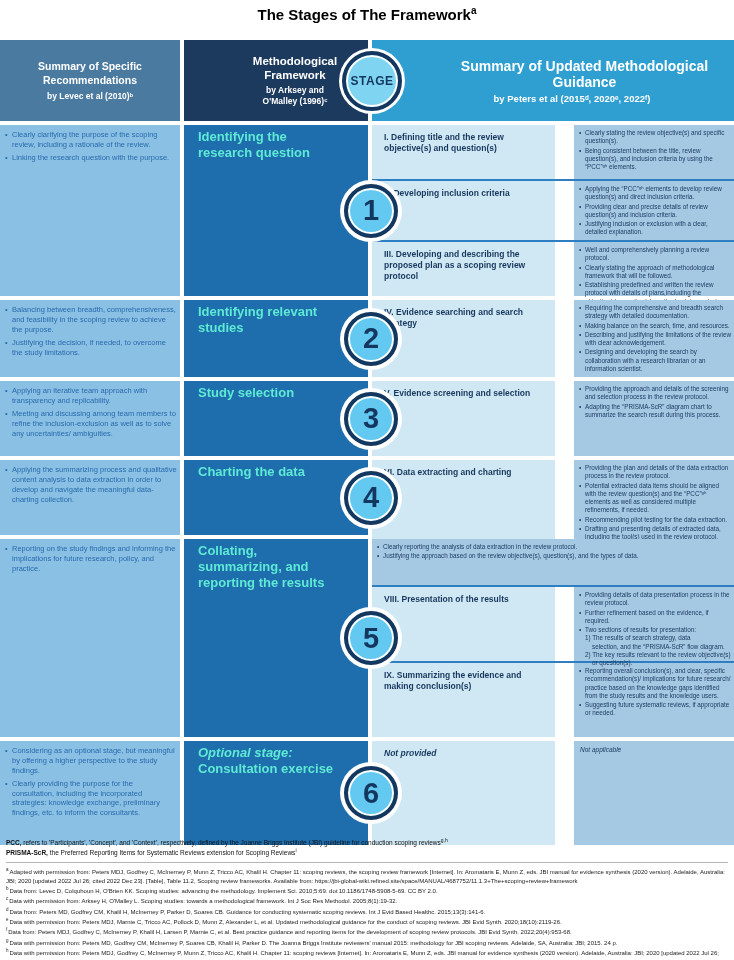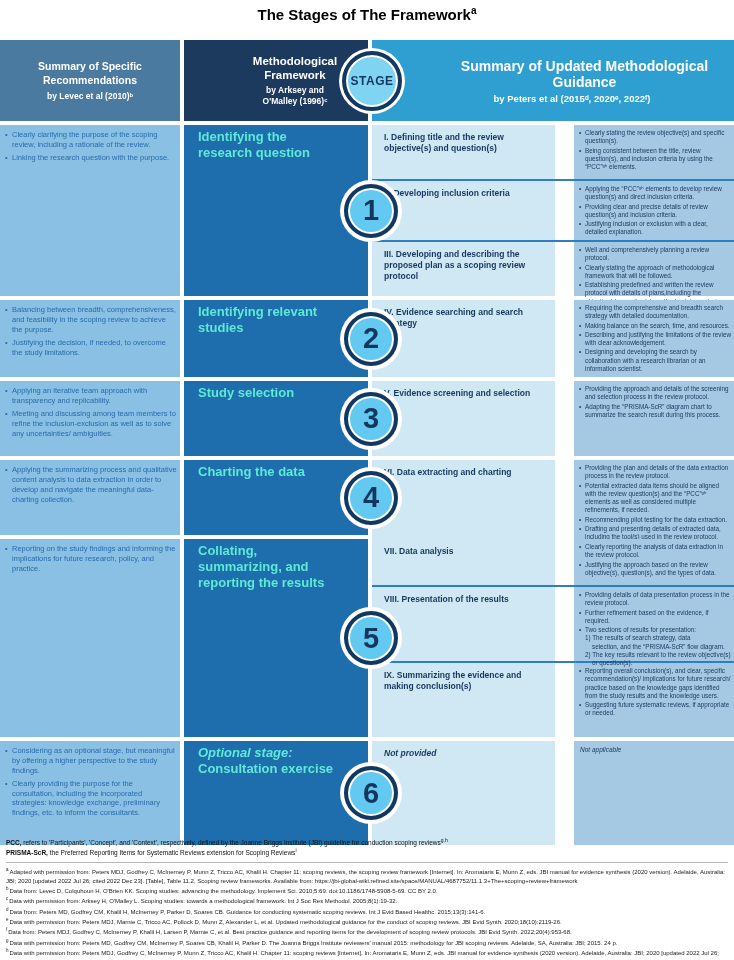--- a/index.html
+++ b/index.html
@@ -203,21 +203,20 @@
       <div class="num-circle">4</div>
     </div>
 
     <div class="row r5">
       <div class="c1 rec">
           <div class="bullet">Reporting on the study findings and informing the implications for future research, policy, and practice.</div>
         </div>
       <div class="c2 fw"><span>Collating, summarizing, and reporting the results</span></div>
       <div class="cg">
         <div class="gsub s0">
-          <div class="glabel">VII. Data analysis</div>
           <div class="gbul">
               <div class="bullet">Clearly reporting the analysis of data extraction in the review protocol.</div>
               <div class="bullet">Justifying the approach based on the review objective(s), question(s), and the types of data.</div>
             </div>
         </div>
         <div class="gsub s1">
           <div class="glabel">VIII. Presentation of the results</div>
           <div class="gbul">
               <div class="bullet">Providing details of data presentation process in the review protocol.</div>
               <div class="bullet">Further refinement based on the evidence, if required.</div>

